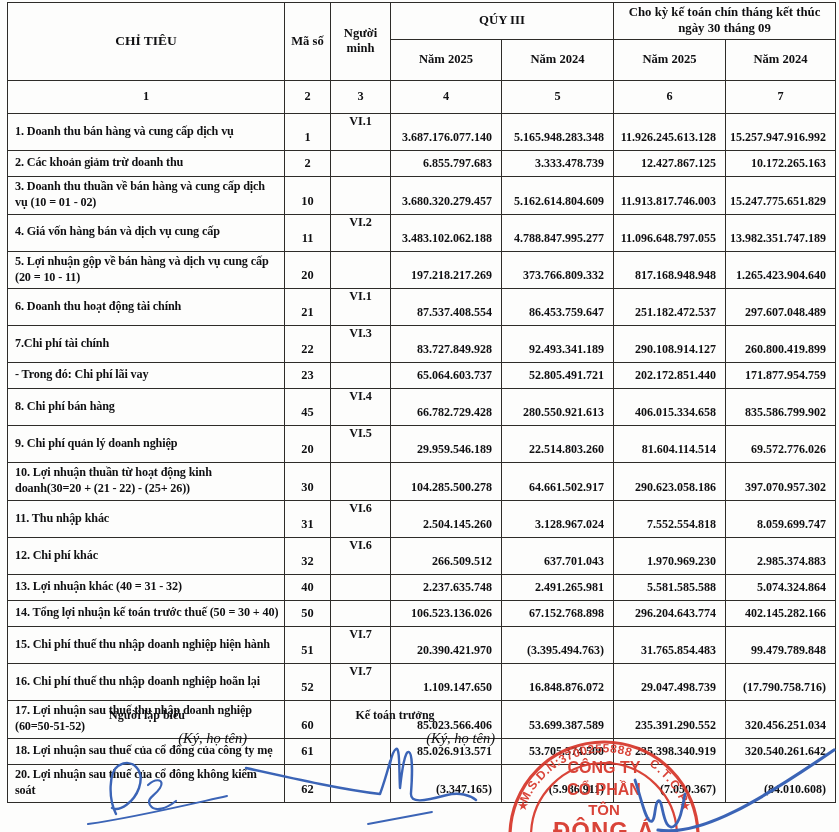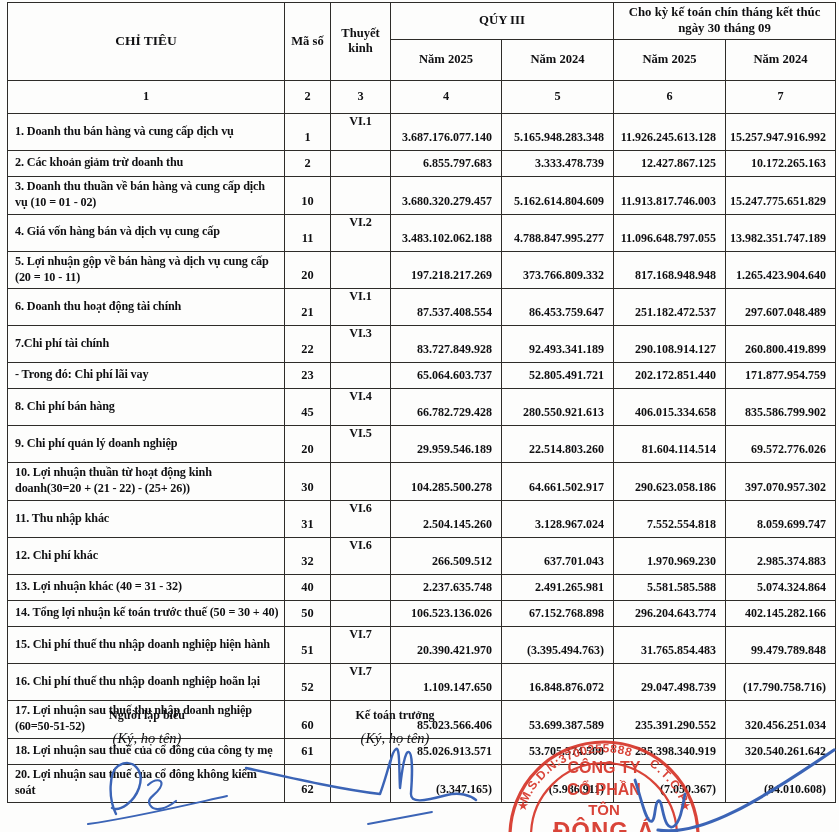--- a/index.html
+++ b/index.html
@@ -33,21 +33,21 @@
   .c-num{
     text-align:right;vertical-align:bottom;padding:0 9px 5px 2px;
     font-size:12px;font-weight:bold;white-space:nowrap;
   }
   tr.r-norm{height:26px;}
   tr.r-tall{height:37px;}
   tr.r-italic td{}
   
   .sign-block{position:absolute;text-align:center;}
   .sign-title{font-size:12px;font-weight:bold;}
-  .sign-sub{font-size:14.5px;font-style:italic;margin-top:7px;}
+  .sign-sub{font-size:14.5px;font-style:italic;margin-top:7px;text-align:right;}
   .date-line{font-size:15.5px;font-style:italic;margin-bottom:2px;}
   svg.sig{position:absolute;overflow:visible;}
   svg.sig path{fill:none;stroke:#3b64b6;stroke-linecap:round;stroke-linejoin:round;}
   .stamp-svg{position:absolute;}
   .stamp-text{font-family:"Liberation Sans","DejaVu Sans",sans-serif;font-weight:bold;}
 </style>
 </head>
 <body>
 
 <div class="page">
@@ -59,21 +59,21 @@
         <col style="width:60px">
       <col style="width:111px">
         <col style="width:112px">
         <col style="width:112px">
         <col style="width:110px">
     </colgroup>
     <thead>
       <tr>
         <th class="h-label" rowspan="2">CHỈ TIÊU</th>
         <th class="h-code" rowspan="2">Mã số</th>
-        <th class="h-note" rowspan="2">Thuyết kinh</th>
+        <th class="h-note" rowspan="2">Người minh</th>
         <th class="h-group" colspan="2">QÚY III</th>
         <th class="h-group" colspan="2">Cho kỳ kế toán chín tháng kết thúc ngày 30 tháng 09</th>
       </tr>
       <tr>
         <th class="h-year">Năm 2025</th>
         <th class="h-year">Năm 2024</th>
         <th class="h-year">Năm 2025</th>
         <th class="h-year">Năm 2024</th>
       </tr>
       <tr>

